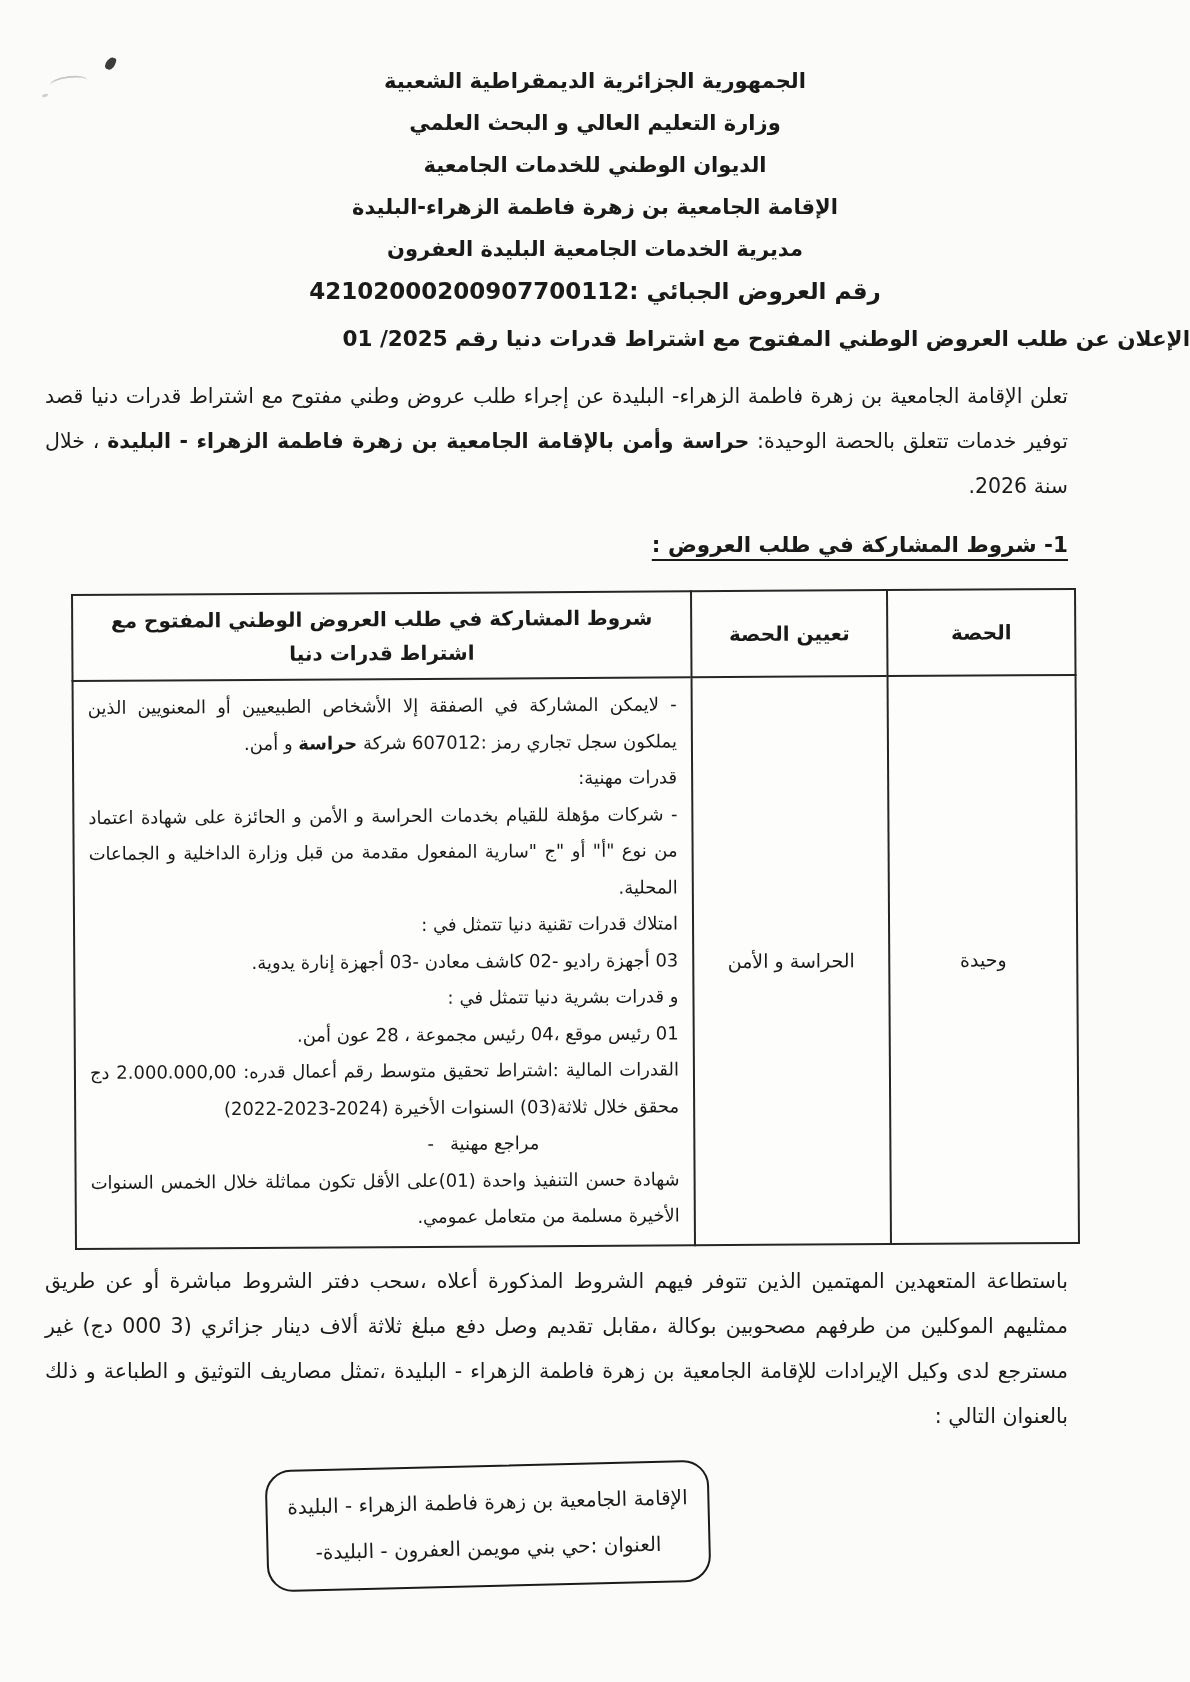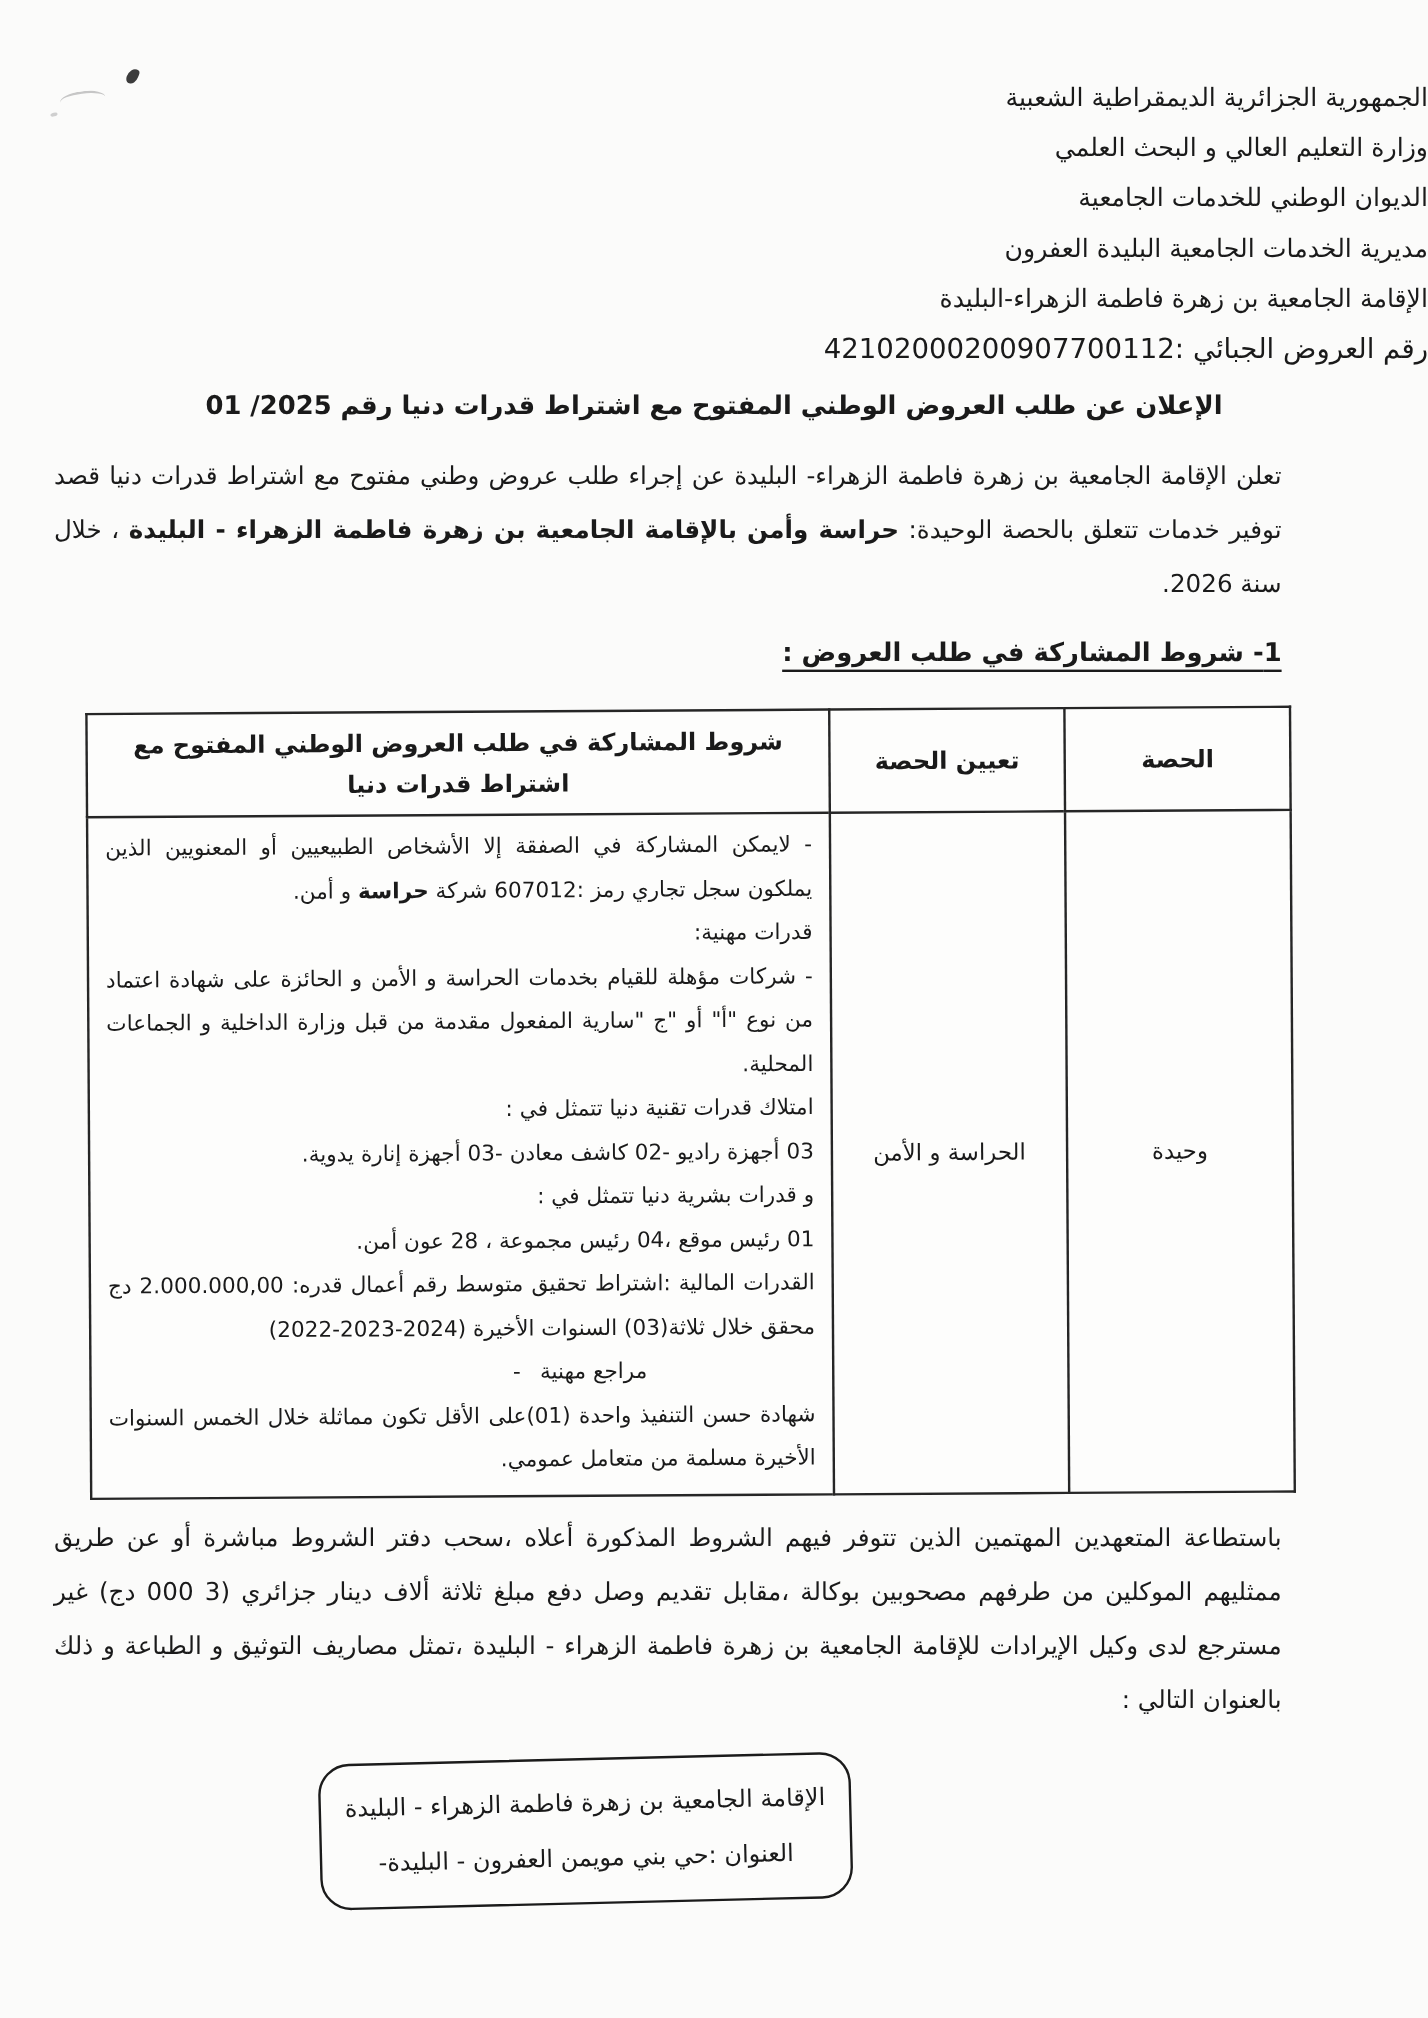--- a/index.html
+++ b/index.html
@@ -7,27 +7,27 @@
     width:1190px;height:1682px;
     background:#fbfbfa;
     color:#1a1a1a;
     font-family:"DejaVu Sans",sans-serif;
     direction:rtl;
     position:relative;
     overflow:hidden;
   }
   .doc{padding-top:60px;}
   .hdr-line{
-    text-align:right;font-weight:normal;
+    text-align:center;font-weight:bold;
     font-size:21px;line-height:42px;
     white-space:nowrap;
   }
   .tax-line{font-size:23px;}
   .title-line{
-    text-align:center;font-weight:bold;
+    font-weight:bold;
     font-size:21.5px;line-height:46px;margin-top:4px;
   }
   .para{
     font-size:20.5px;line-height:45px;
     text-align:justify;text-align-last:right;
     margin:12px 122px 0 45px;
   }
   .bd{font-weight:bold;}
   .sec-head{
     font-weight:bold;font-size:21.5px;line-height:40px;
@@ -101,22 +101,22 @@
 
 <div class="speck-a"></div>
 <div class="speck-b"></div>
 <div class="speck-c"></div>
 
 <div class="doc">
 
   <div class="hdr-line">الجمهورية الجزائرية الديمقراطية الشعبية</div>
   <div class="hdr-line">وزارة التعليم العالي و البحث العلمي</div>
   <div class="hdr-line">الديوان الوطني للخدمات الجامعية</div>
+  <div class="hdr-line">الإقامة الجامعية بن زهرة فاطمة الزهراء-البليدة</div>
   <div class="hdr-line">مديرية الخدمات الجامعية البليدة العفرون</div>
-  <div class="hdr-line">الإقامة الجامعية بن زهرة فاطمة الزهراء-البليدة</div>
   <div class="hdr-line tax-line">رقم العروض الجبائي :42102000200907700112</div>
   <div class="title-line">الإعلان عن طلب العروض الوطني المفتوح مع اشتراط قدرات دنيا رقم 2025/ 01</div>
 
   <div class="para"><span>تعلن الإقامة الجامعية بن زهرة فاطمة الزهراء- البليدة عن إجراء طلب عروض وطني مفتوح مع اشتراط قدرات دنيا قصد توفير خدمات تتعلق بالحصة الوحيدة: </span><span class="bd">حراسة وأمن بالإقامة الجامعية بن زهرة فاطمة الزهراء - البليدة</span><span> ، خلال سنة 2026.</span></div>
 
   <div class="sec-head"><span class="u">1- شروط المشاركة في طلب العروض :</span></div>
 
 
   <table class="grid">
     <tbody>

